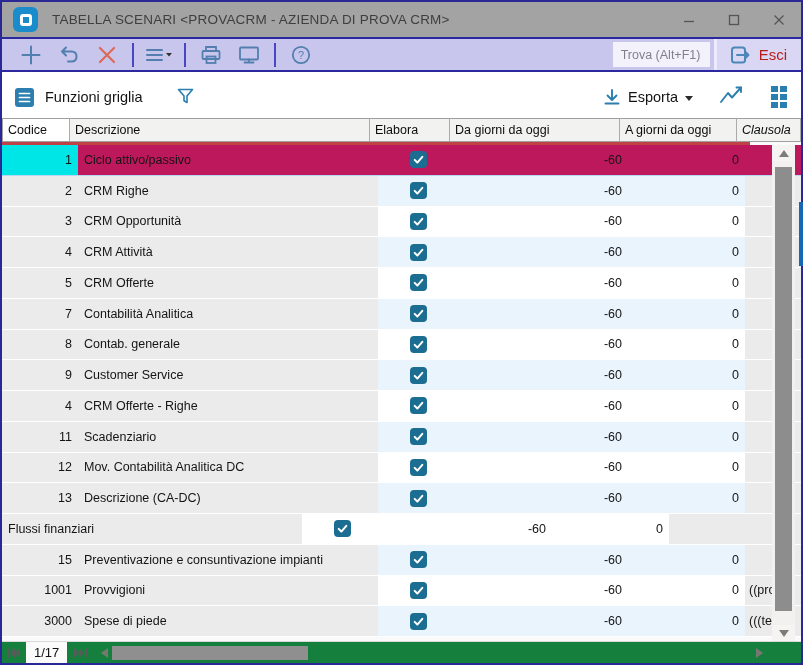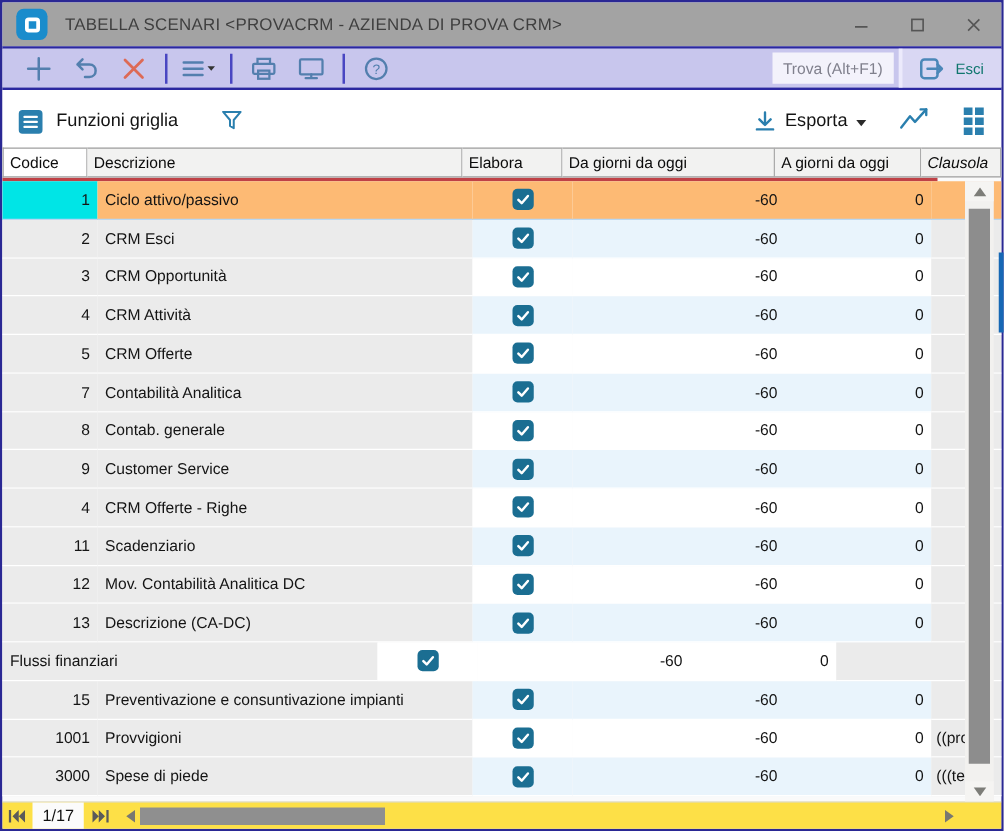--- a/index.html
+++ b/index.html
@@ -17,21 +17,21 @@
   
   .navy-line { height:2px; background:#2b28a0; }
 
   
   .toolbar { height:31px; background:#c8c6ed; display:flex; align-items:center; padding:0 0 0 10px; }
   .tb-icon { display:flex; align-items:center; justify-content:center; width:38px; height:100%; }
   .tb-sep { width:2px; height:24px; background:#4946c2; margin:0 6px; flex:0 0 auto; }
   .find-input { margin-left:auto; width:97px; height:25px; background:#f3f2fb; border:none; outline:none; font-family:inherit; font-size:12.5px; color:#55555f; padding:0 8px; }
   .find-input::placeholder { color:#80808d; opacity:1; }
   .exit-btn { height:31px; display:flex; align-items:center; gap:8px; background:#d9d7f3; border-left:3px solid #eceafc; padding:0 14px 0 12px; margin-left:4px; cursor:default; }
-  .exit-label { font-size:12px; color:#0f766e; }
+  .exit-label { font-size:15px; color:#b91c1c; }
 
   
   .func-row { height:46px; background:#fff; display:flex; align-items:center; padding:4px 14px 0 12px; }
   .func-label { font-size:14.5px; color:#141414; margin-left:10px; }
   .funnel { margin-left:32px; display:flex; align-items:center; }
   .right-cluster { margin-left:auto; display:flex; align-items:center; gap:26px; }
   .export-group { display:flex; align-items:center; gap:7px; }
   .export-label { font-size:14.5px; color:#141414; }
   .caret-down { width:0; height:0; border-left:4.5px solid transparent; border-right:4.5px solid transparent; border-top:5px solid #2a2a2a; margin-top:2px; }
   .grid-icon { display:grid; grid-template-columns:7px 7px; grid-template-rows:6px 6px 6px; gap:2px; }
@@ -50,34 +50,34 @@
   .row { display:flex; height:30.75px; }
   .c { display:flex; align-items:center; font-size:12.5px; color:#141414; border-bottom:1px solid #fff; padding:0 6px; white-space:nowrap; overflow:hidden; }
   .c.codice { width:76px; justify-content:flex-end; background:#ebebeb; }
   .c.descr { width:300px; background:#ebebeb; }
   .c.elab { width:80px; justify-content:center; }
   .c.da { width:170px; justify-content:flex-end; }
   .c.a { width:117px; justify-content:flex-end; }
   .c.clausola { flex:1; background:#ebebeb; padding:0 0 0 4px; }
   .row.plain .elab, .row.plain .da, .row.plain .a { background:#ffffff; }
   .row.tint .elab, .row.tint .da, .row.tint .a { background:#e9f4fc; }
-  .row.selected .c { background:#fdba74; border-bottom-color:#b9d7f2; }
+  .row.selected .c { background:#be185d; border-bottom-color:#b9d7f2; }
   .row.selected .c.codice { background:#00e5e6; }
   .cb { width:17px; height:17px; background:#1b6e92; border-radius:4px; display:flex; align-items:center; justify-content:center; }
 
   
   .vscroll { position:absolute; top:27px; bottom:0; left:770px; width:23px; background:#f2f1ef; }
   .vs-arrow { position:absolute; left:0; width:23px; height:16px; display:flex; align-items:center; justify-content:center; background:#f5f4f2; }
   .vs-up { top:0; } .vs-down { bottom:0; }
   .tri-up { width:0; height:0; border-left:5px solid transparent; border-right:5px solid transparent; border-bottom:7px solid #7d7d78; }
   .tri-down { width:0; height:0; border-left:5px solid transparent; border-right:5px solid transparent; border-top:7px solid #7d7d78; }
   .vs-thumb { position:absolute; left:3px; width:17px; top:22px; height:444px; background:#8d8d8d; }
 
   
-  .bottombar { height:22px; background:#fde047; border-top:1px solid #d9d9d9; display:flex; align-items:center; }
+  .bottombar { height:22px; background:#15803d; border-top:1px solid #d9d9d9; display:flex; align-items:center; }
   .nav-btn { width:22px; height:100%; display:flex; align-items:center; justify-content:center; }
   .rec-chip { height:100%; background:#fbfbfb; display:flex; align-items:center; padding:0 8px; font-size:13px; color:#111; margin:0 2px; }
   .h-left-arrow { width:0; height:0; border-top:5px solid transparent; border-bottom:5px solid transparent; border-right:7px solid #787872; margin:0 4px 0 10px; }
   .h-right-arrow { width:0; height:0; border-top:5px solid transparent; border-bottom:5px solid transparent; border-left:7px solid #787872; margin-right:38px; }
   .h-thumb { width:196px; height:14px; background:#8f8f8f; }
   .h-track-fill { flex:1; }
 
   
   .edge-strip { position:absolute; right:-2px; top:200px; width:4px; height:64px; background:#1668b5; z-index:20; }
 </style>
@@ -224,21 +224,21 @@
                 <path d="M3.5 9 L7 12.5 L13.5 5" fill="none" stroke="#fff" stroke-width="2.6" stroke-linecap="round" stroke-linejoin="round"></path>
               </svg>
             </span>
           </div>
           <div class="c da">-60</div>
           <div class="c a">0</div>
           <div class="c clausola"></div>
         </div>
         <div class="row tint">
           <div class="c codice">2</div>
-          <div class="c descr">CRM Esci</div>
+          <div class="c descr">CRM Righe</div>
           <div class="c elab">
             <span class="cb">
               <svg width="13" height="13" viewBox="0 0 17 17">
                 <path d="M3.5 9 L7 12.5 L13.5 5" fill="none" stroke="#fff" stroke-width="2.6" stroke-linecap="round" stroke-linejoin="round"></path>
               </svg>
             </span>
           </div>
           <div class="c da">-60</div>
           <div class="c a">0</div>
           <div class="c clausola"></div>

